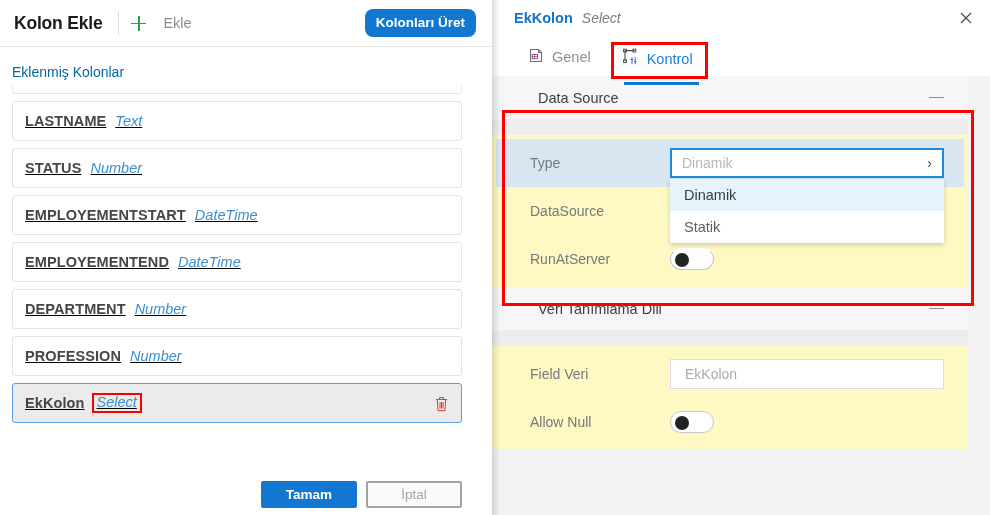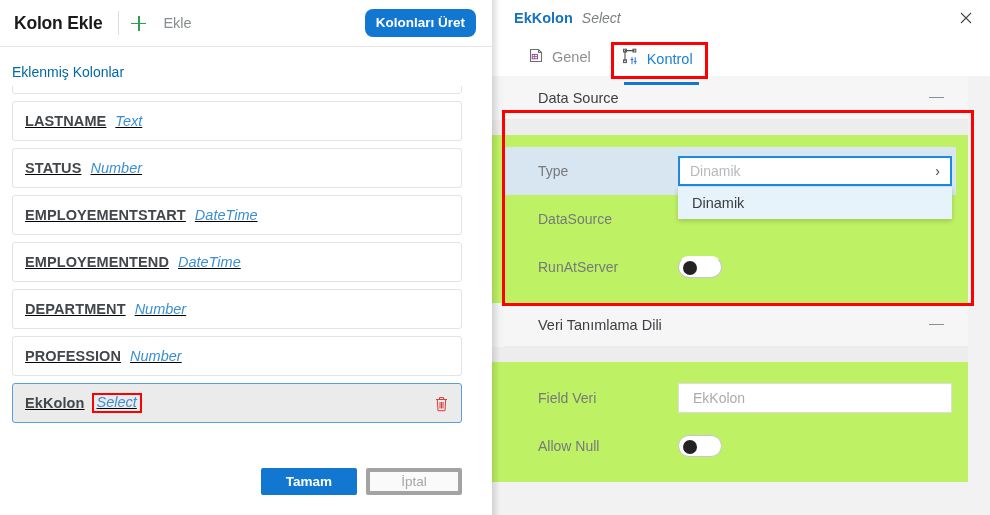--- a/index.html
+++ b/index.html
@@ -98,30 +98,30 @@
     border: 2.5px solid #ff0000;
     padding: 0px 3px 1px 3px;
     margin-left: 7px;
     line-height: 1.05;
   }
   .trash-icon { margin-left: auto; width: 15px; height: 17px; position: relative; }
   .trash-icon svg { display:block; }
 
   .footer-btns {
     position: absolute;
-    right: 30px; bottom: 20px;
+    right: 30px; bottom: 7px;
     display: flex; gap: 9px;
   }
   .btn-ok {
     background: #1177d1; color:#fff; border:none;
     width: 96px; height: 27px; font-size:13.5px; font-weight:bold;
     border-radius:2px; cursor:pointer;
   }
   .btn-cancel {
-    background: #fafafa; color:#a3a6a9; border:4px solid #a3a3a3;
+    background: #fafafa; color:#a3a6a9; border:2px solid #a3a3a3;
     width: 96px; height: 27px; font-size:13.5px;
     border-radius:2px; cursor:pointer;
   }
 
   
   .panel-shadow {
     position:absolute; left:492px; top:0; width:8px; height:515px;
     background: linear-gradient(to right, rgba(0,0,0,0.13), rgba(0,0,0,0.0));
     z-index: 6; pointer-events:none;
   }
@@ -188,21 +188,21 @@
     display:flex; align-items:center;
     padding: 0 24px 0 34px;
     border-bottom: 1px solid #ececec;
     margin-left: 12px;
   }
   .sec-title { font-size:14.5px; color:#3d4043; }
   .sec-collapse {
     margin-left:auto; width:15px; height:1.6px; background:#8d9093;
   }
   .sec-gap { height: 15px; background:#ededed; }
-  .sec-body { background:#bef264; padding: 12px; }
+  .sec-body { background:#fef9c3; padding: 4px; }
 
   .prop-row {
     height: 48px;
     display:flex; align-items:center;
     padding-left: 34px;
   }
   .prop-row.highlight { background:#d8e6f2; }
   .prop-label { width: 140px; font-size:14px; color:#76797c; }
   .prop-field { position: relative; }
 
@@ -377,20 +377,21 @@
 
           <div class="prop-row highlight">
             <span class="prop-label">Type</span>
             <span class="prop-field">
               <span class="combo">
                 <span>Dinamik</span>
                 <span class="chev">›</span>
               </span>
               <span class="dropdown">
                 <span class="dd-item sel">Dinamik</span>
+                <span class="dd-item">Statik</span>
               </span>
             </span>
           </div>
 
           <div class="prop-row">
             <span class="prop-label">DataSource</span>
           </div>
 
           <div class="prop-row">
             <span class="prop-label">RunAtServer</span>

